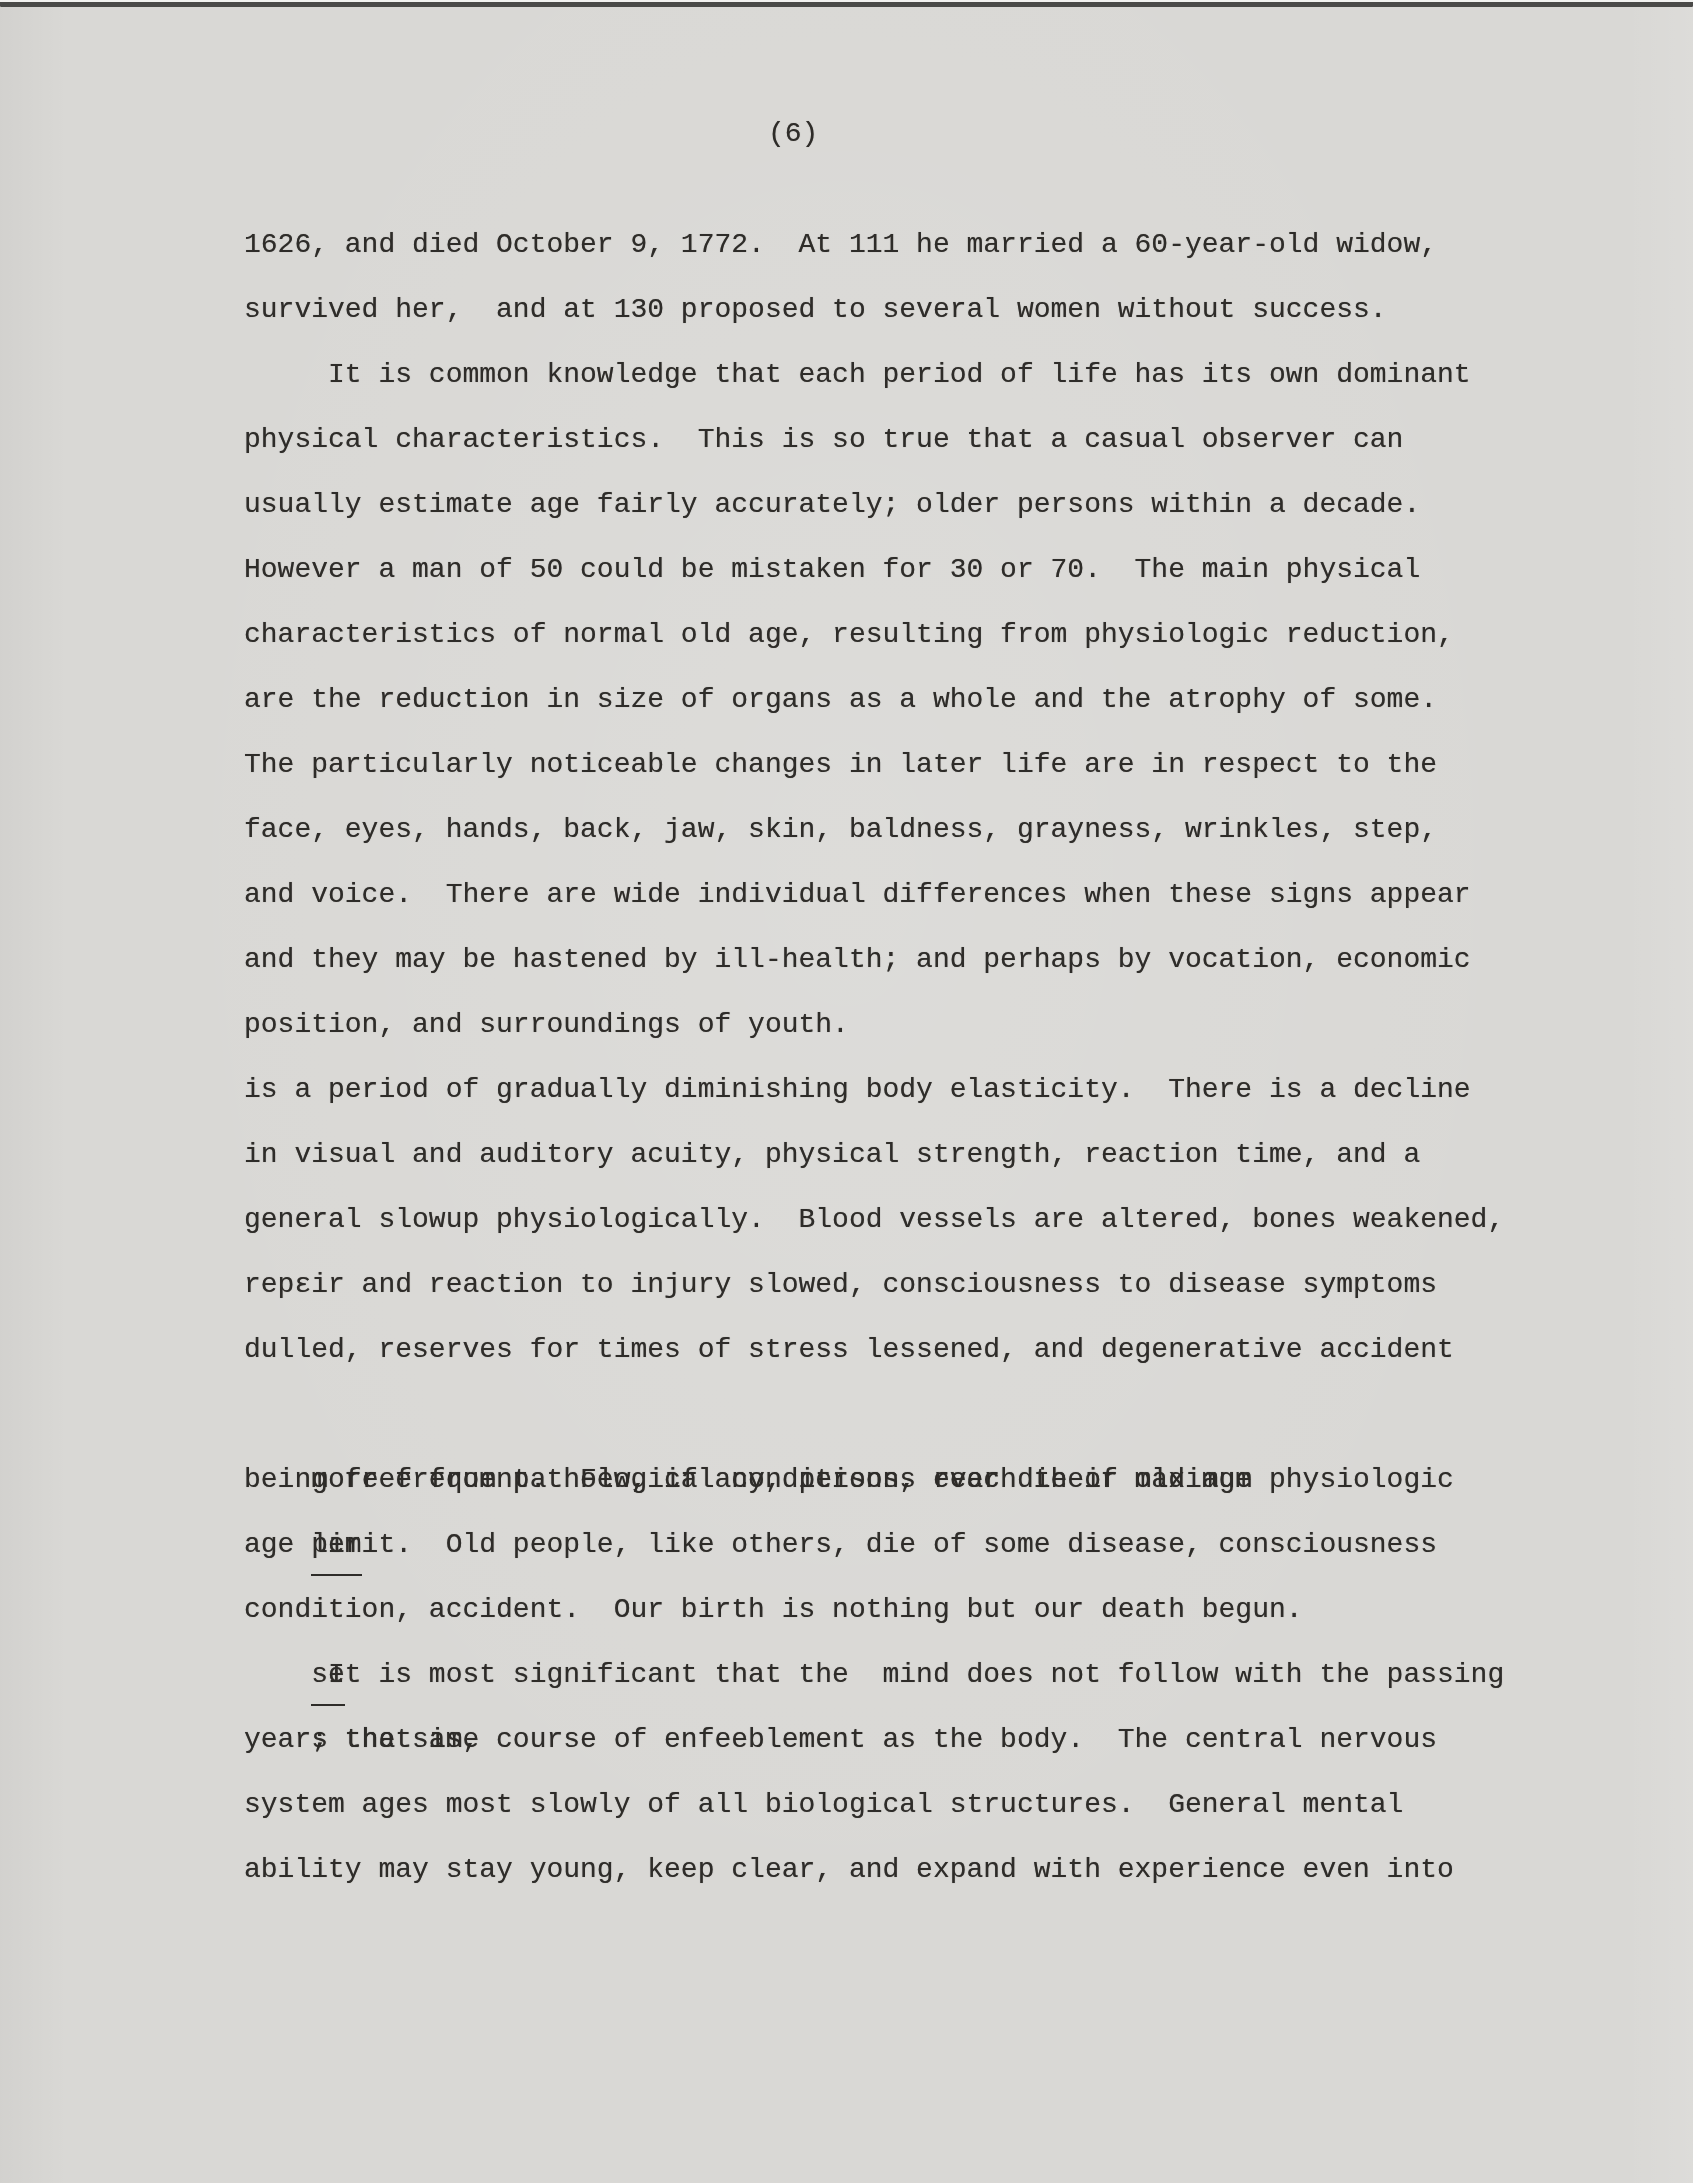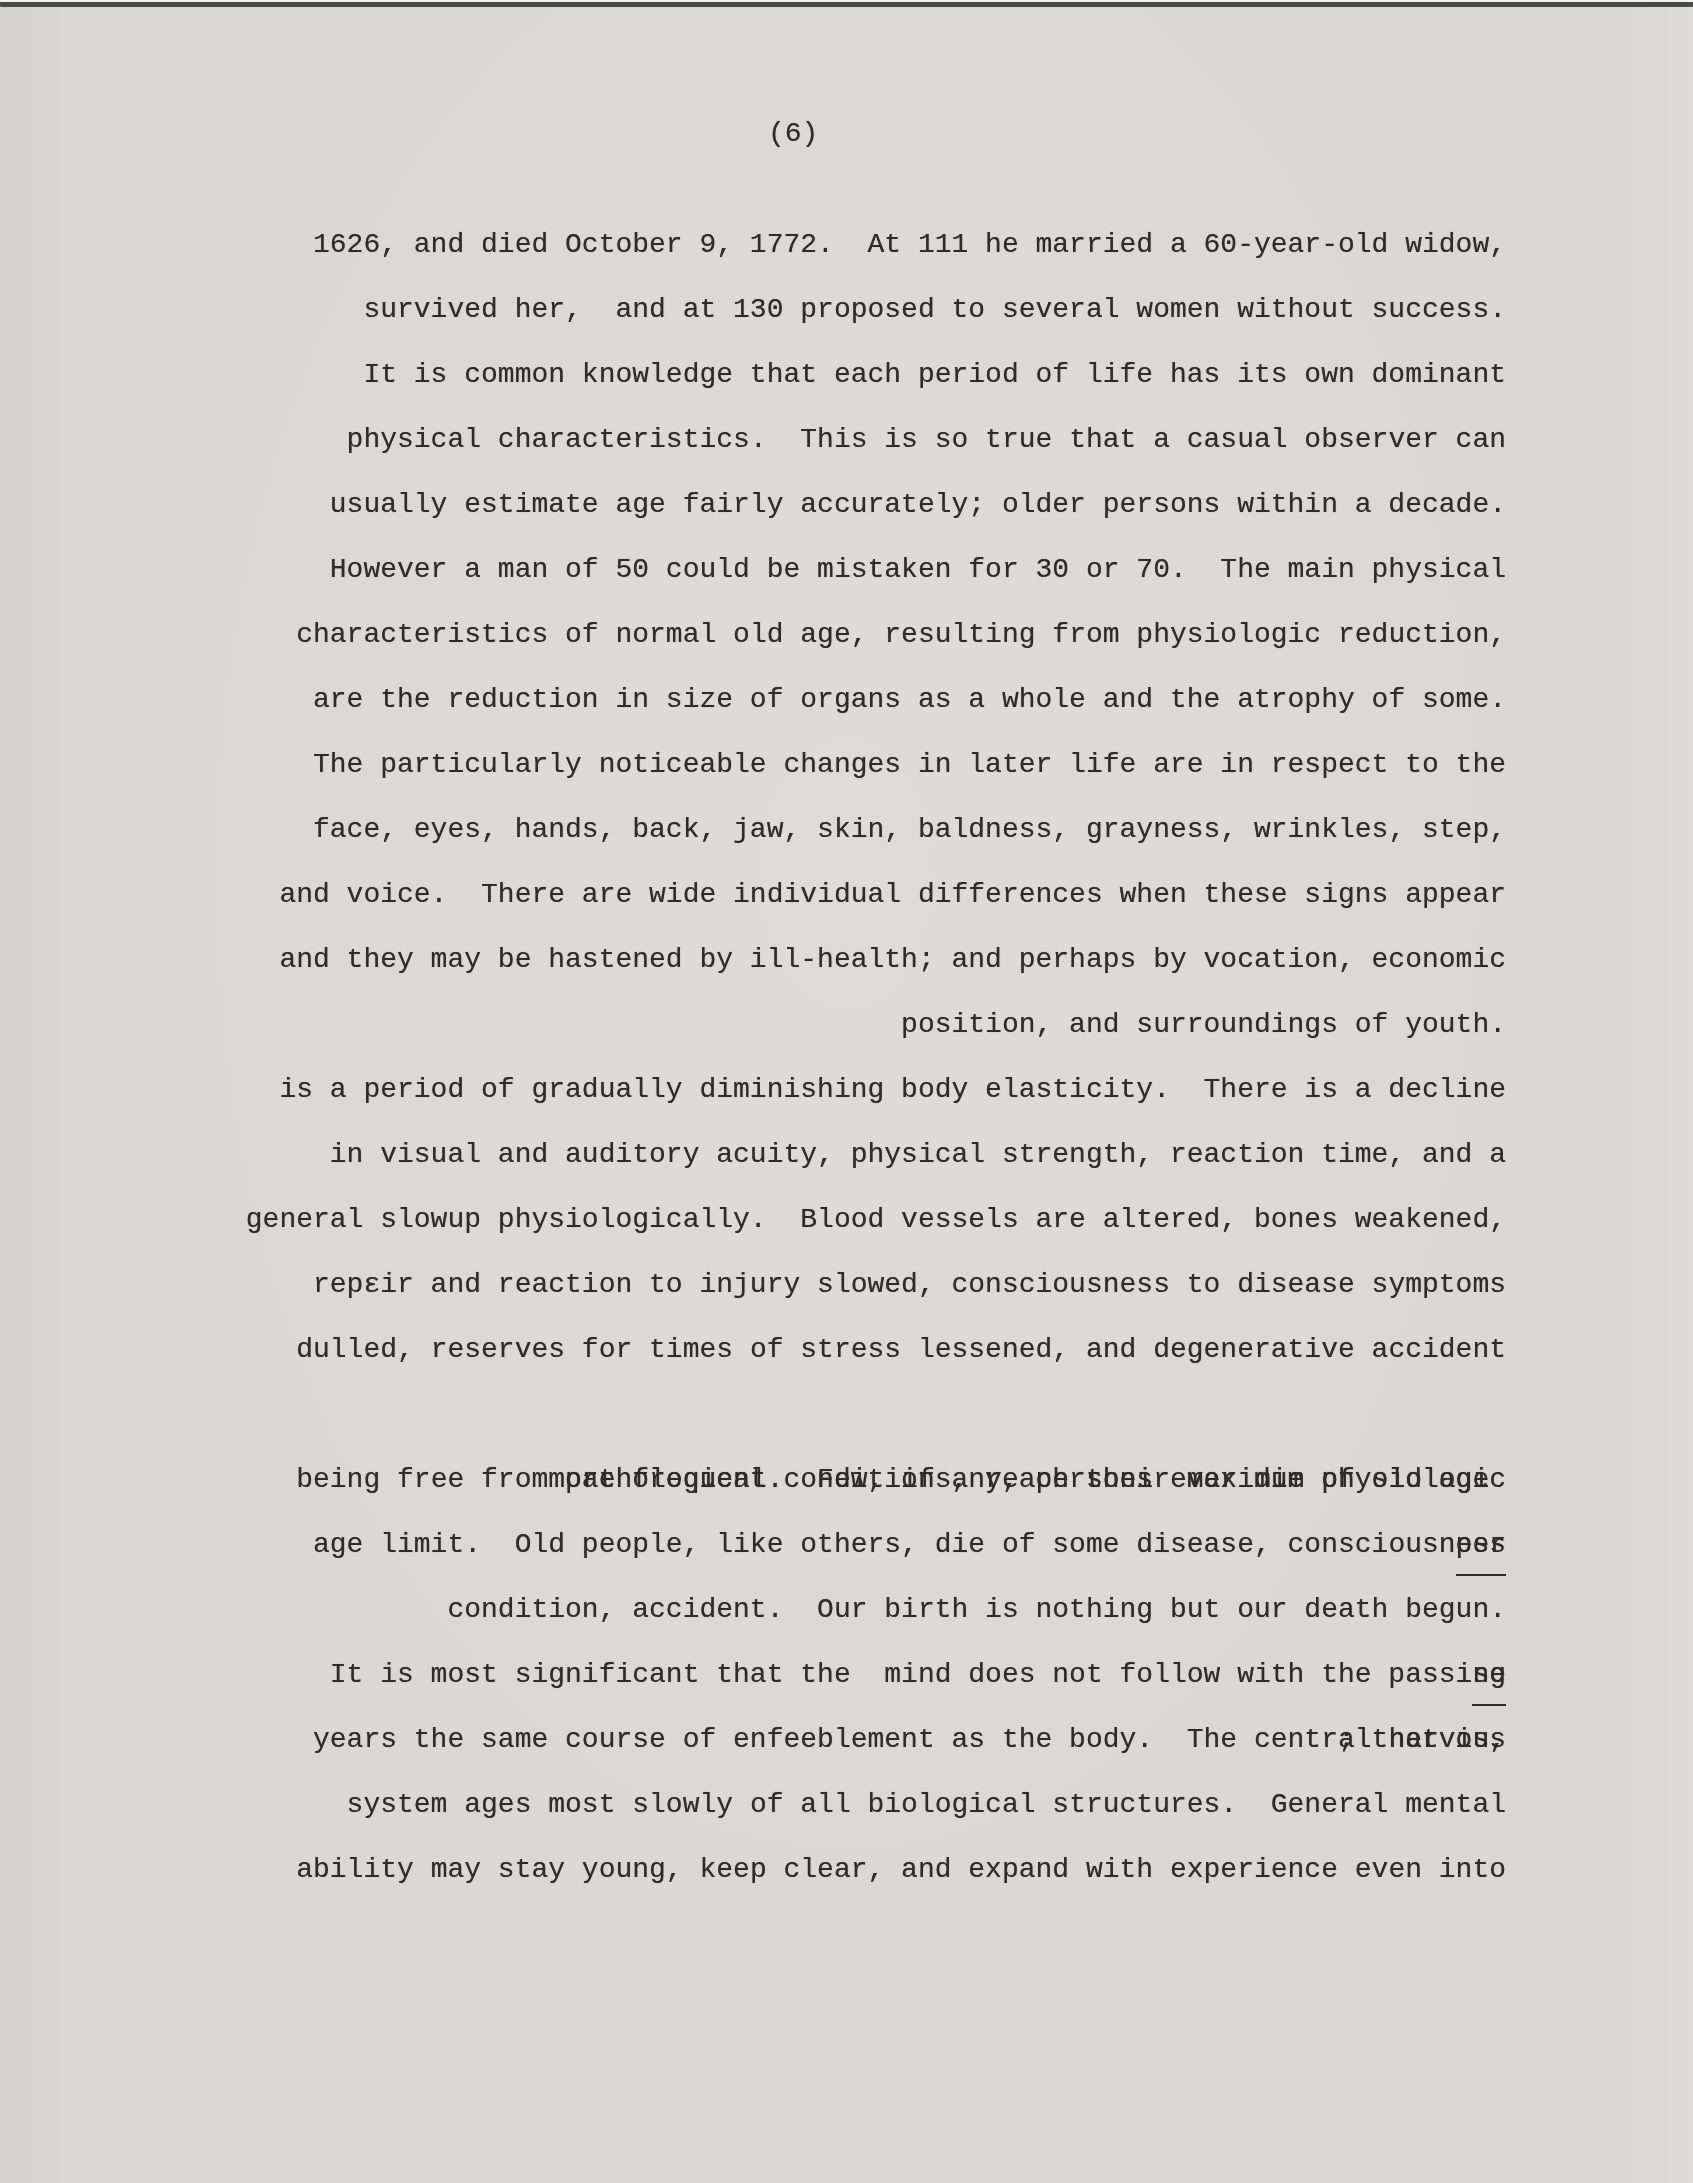--- a/index.html
+++ b/index.html
@@ -46,21 +46,20 @@
     letter-spacing: 0;
     color: #2e2c29;
     text-shadow: 0 0 0.7px rgba(40,38,35,0.55);
     white-space: pre;
   }
   .text-block {
     position: absolute;
     left: 244px;
     top: 212px;
     width: 1262px;
-    text-align: right;
   }
   .line {
     height: 65px;
     line-height: 65px;
     font-size: 28px;
     color: #2e2c29;
     text-shadow: 0 0 0.7px rgba(40,38,35,0.55);
     white-space: pre;
   }
   .uln {

